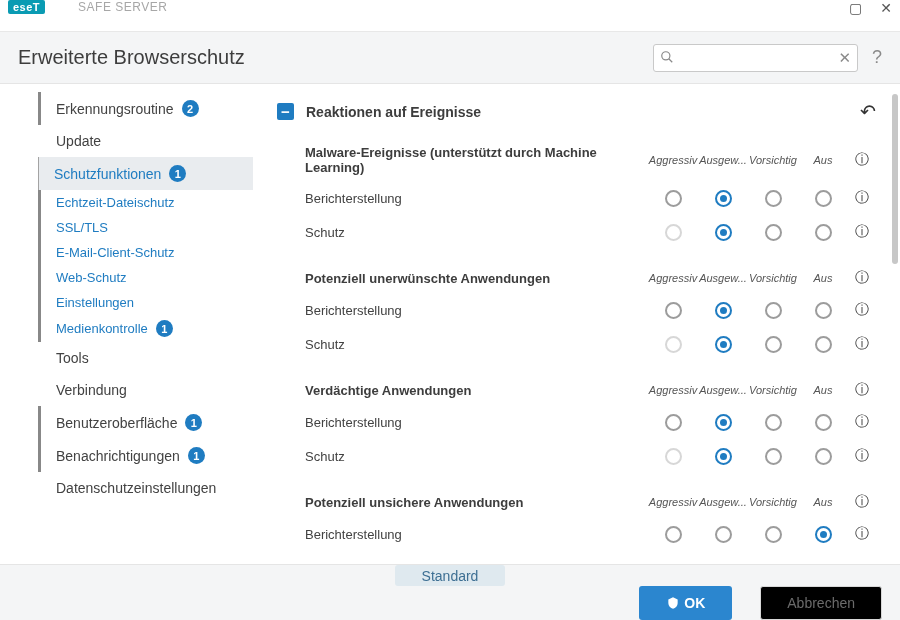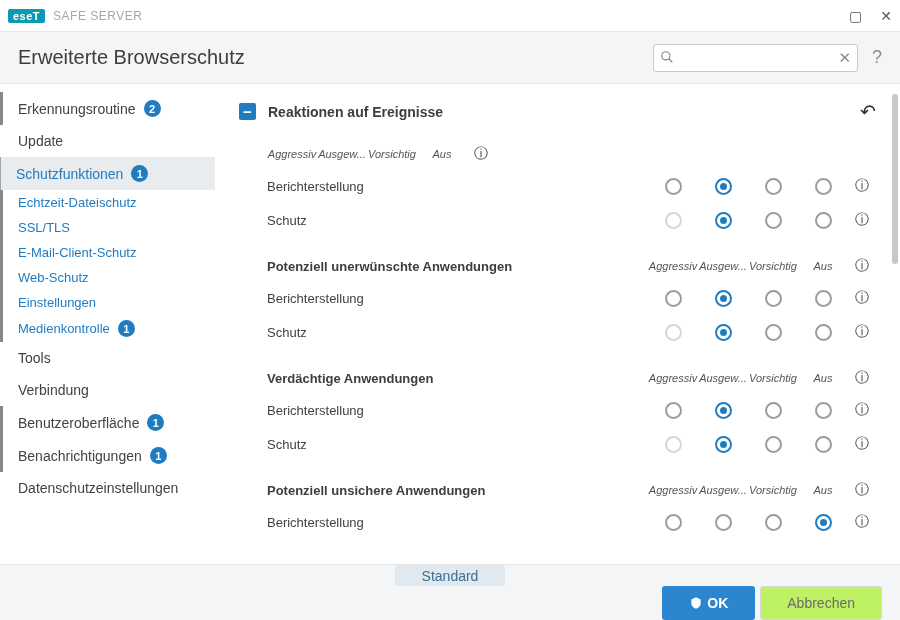--- a/index.html
+++ b/index.html
@@ -1,29 +1,29 @@
 <!DOCTYPE html>
 <html><head>
 <meta charset="utf-8">
 <style>
 * { margin:0; padding:0; box-sizing:border-box; font-family:"Segoe UI",Arial,sans-serif; }
 body { width:900px; height:620px; background:#fff; overflow:hidden; font-size:13px; color:#424242; }
-.titlebar { height:32px; display:flex; align-items:center; padding:0 8px; border-bottom:1px solid #e8e8e8; }
+.titlebar { height:32px; display:flex; align-items:flex-start; padding:0 8px; border-bottom:1px solid #e8e8e8;gap:25px; }
 .logo-box { background:#0a9bb3; color:#fff; font-weight:bold; padding:1px 5px; font-size:11px; border-radius:2px; letter-spacing:0.5px; }
 .logo-e { display:inline-block; }
 .product-name { color:#a7a7a7; font-size:12px; margin-left:8px; letter-spacing:0.5px; }
 .win-ctrls { margin-left:auto; display:flex; gap:18px; color:#555; font-size:14px; }
 .header { height:52px; background:#f4f5f6; border-bottom:1px solid #e5e5e5; display:flex; align-items:center; padding:0 18px; }
 .header h1 { font-size:20px; font-weight:400; color:#3d3d3d; }
 .search-wrap { margin-left:auto; position:relative; }
 .search-wrap input { width:205px; height:28px; border:1px solid #c9c9c9; border-radius:3px; padding:0 26px 0 26px; font-size:13px; background:#fff; color:#333; }
 .search-ic { position:absolute; left:7px; top:6px; color:#8a8a8a; font-size:14px; }
 .clear-ic { position:absolute; right:7px; top:5px; color:#8a8a8a; font-size:15px; cursor:pointer; }
 .help-ic { color:#8a8a8a; font-size:18px; margin-left:14px; cursor:pointer; }
-.body { display:flex; height:calc(620px - 32px - 52px - 56px); }
+.body { display:flex; height:calc(620px - 32px - 52px - 56px);padding-left:38px; }
 .sidebar { width:215px; padding:8px 0; overflow-y:auto; }
 .nav-item { padding:8px 16px 8px 15px; cursor:pointer; color:#424242; font-size:14px; display:flex; align-items:center; border-left:3px solid transparent; }
 .nav-item.active { border-left:3px solid #888; }
 .nav-item.blue, .sub-item { color:#1f7cc1; }
 .nav-item.selected { background:#e9ecef; color:#1f7cc1; border-left:1px solid #a3a3a3; }
 .sub-item { padding:5px 16px 5px 15px; font-size:13px; cursor:pointer; display:flex; align-items:center; border-left:3px solid #888; }
 .badge { display:inline-flex; align-items:center; justify-content:center; min-width:17px; height:17px; border-radius:9px; background:#1f7cc1; color:#fff; font-size:11px; font-weight:bold; margin-left:8px; padding:0 5px; }
 .content { flex:1; position:relative; overflow-y:auto; padding:10px 12px 10px 0; }
 .scrollbar-fake { position:absolute; right:2px; top:10px; width:6px; height:170px; background:#c7c7c7; border-radius:3px; }
 .section { padding:6px 12px 6px 24px; }
@@ -43,21 +43,21 @@
 .radio { width:50px; display:flex; justify-content:center; }
 .rb { width:17px; height:17px; border:2px solid #9c9c9c; border-radius:50%; cursor:pointer; position:relative; background:#fff; }
 .rb.disabled { border-color:#d7d7d7; cursor:default; }
 .rb.checked { border-color:#1f7cc1; }
 .rb.checked::after { content:""; position:absolute; left:3px; top:3px; width:7px; height:7px; background:#1f7cc1; border-radius:50%; }
 .footer { height:56px; background:#f4f5f6; border-top:1px solid #e5e5e5; display:flex; align-items:center; padding:0 18px;flex-direction:column; }
 .btn { height:34px; padding:0 26px; border-radius:3px; font-size:14px; cursor:pointer; display:flex; align-items:center; border:1px solid transparent; }
 .btn-default { background:#dfe9ef; color:#3d6f93; }
 .btn-primary { background:#2b86cf; color:#fff; font-weight:600; }
 .btn-primary svg { margin-right:4px; }
-.btn-cancel { background:#bef264; color:#6b6b6b; border:1px solid #d8d8d8; margin-left:5px; }
+.btn-cancel { background:#000000; color:#6b6b6b; border:1px solid #d8d8d8; margin-left:28px; }
 .footer-right { margin-left:auto; display:flex; }
 </style>
 </head>
 <body>
 
 <div class="titlebar">
   <span class="logo-box"><span class="logo-e">eseT</span></span>
   <span class="product-name">SAFE SERVER</span>
   <div class="win-ctrls">
     <span>▢</span>
@@ -135,20 +135,21 @@
     <div class="scrollbar-fake"></div>
     <div class="section">
       <div class="section-hdr">
         <span class="collapse-btn">−</span>
         <span class="section-title">Reaktionen auf Ereignisse</span>
         <span class="undo-ic">↶</span>
       </div>
       <div id="groups-host">
           <div class="group">
             <div class="group-hdr">
+              <span class="group-title">Malware-Ereignisse (unterstützt durch Machine Learning)</span>
               <div class="col-labels">
                 <span class="col-lbl">Aggressiv</span>
                 <span class="col-lbl">Ausgew...</span>
                 <span class="col-lbl">Vorsichtig</span>
                 <span class="col-lbl">Aus</span>
               </div>
               <span class="info-ic">ⓘ</span>
             </div>
             <div class="row">
               <span class="row-lbl">Berichterstellung</span>

